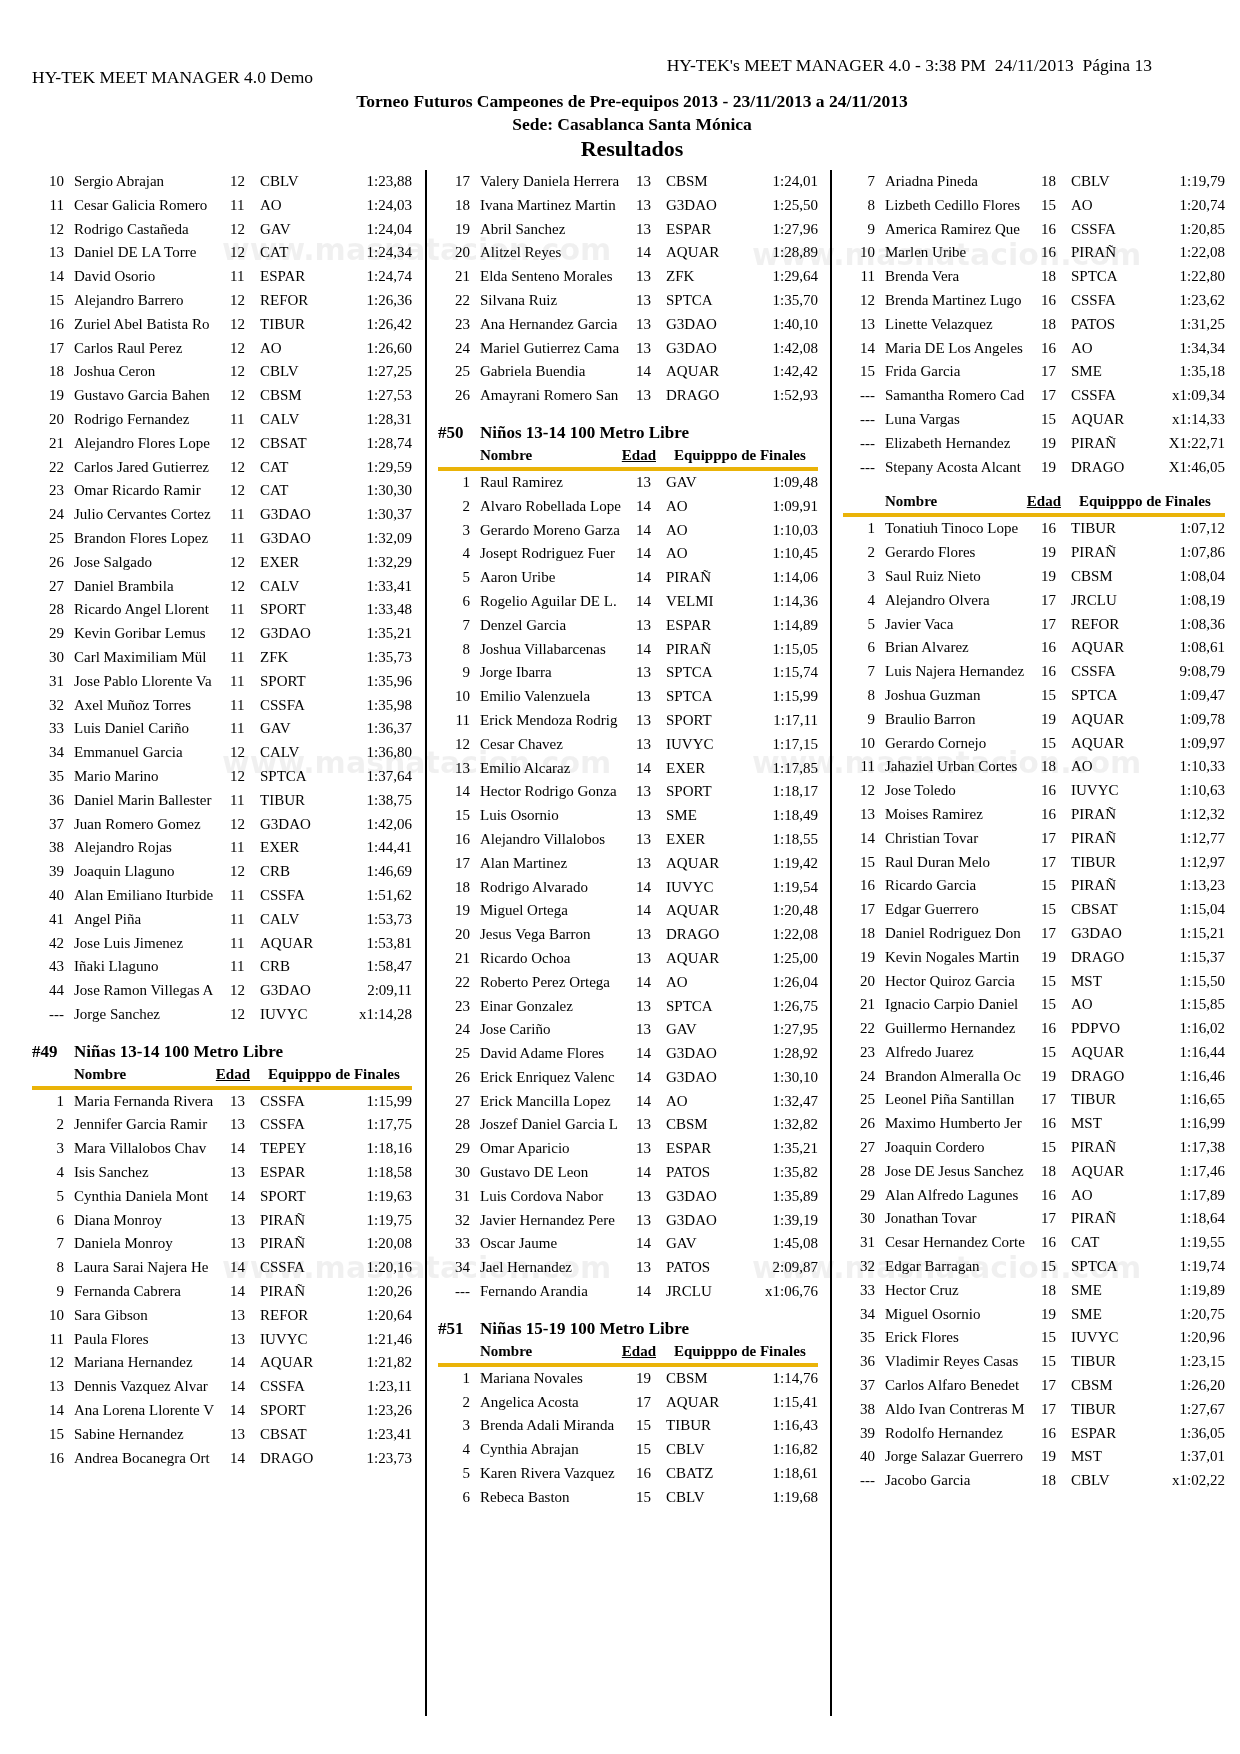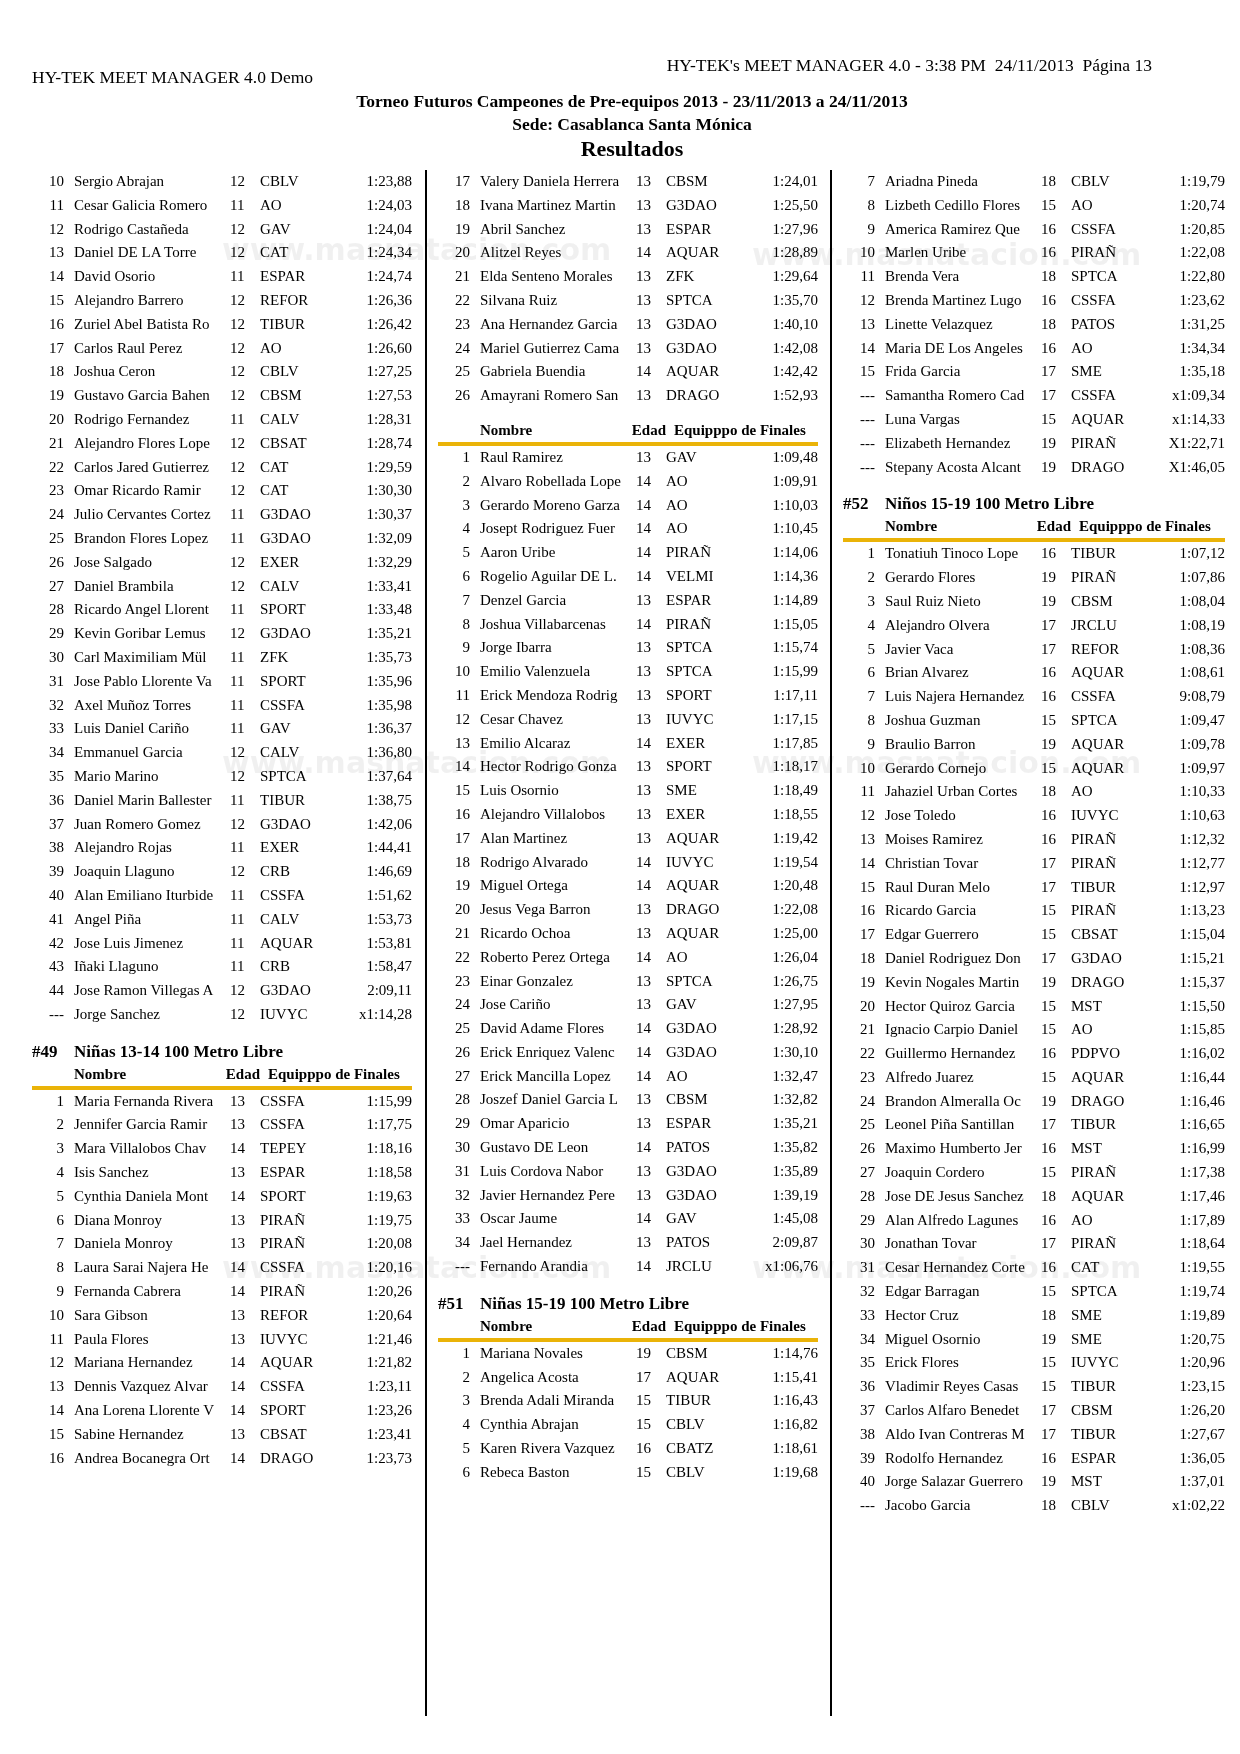--- a/index.html
+++ b/index.html
@@ -24,21 +24,21 @@
   .tm { left: 228px; }
   .ti { right: 0; text-align: right; }
   .ev-title { font-weight: bold; font-size: 17px; height: 25px; line-height: 25px; white-space: nowrap; position: relative; }
   .ev-title .num { position: absolute; left: 0; }
   .ev-title .nm2 { position: absolute; left: 42px; }
   .ev-title.cont { font-size: 15px; }
   .ev-title.cont .nm2 { left: 32px; }
   .colhead { position: relative; height: 22px; font-weight: bold; font-size: 15px; line-height: 20px; border-bottom: 4px solid #eab308; white-space: nowrap; }
   .colhead span { position: absolute; top: 0; }
   .colhead .h-nm { left: 42px; }
-  .colhead .h-ag { left: 164px; width: 64px; text-align: right; }
+  .colhead .h-ag { left: 154px; width: 64px; text-align: right; text-decoration: underline; }
   .colhead .h-tm { left: 236px; }
   .gap { height: 12px; }
   .watermark { position: absolute; font-family: "DejaVu Sans", sans-serif; font-weight: bold; font-size: 30px; color: rgba(0,0,0,0.06); white-space: nowrap; pointer-events: none; margin-left: 42px; }
 </style>
 </head>
 <body>
 
 <div class="hdr-left">HY-TEK MEET MANAGER 4.0 Demo</div>
 <div class="hdr-right">HY-TEK's MEET MANAGER 4.0 - 3:38 PM  24/11/2013  Página 13</div>
 <div class="title t1">Torneo Futuros Campeones de Pre-equipos 2013 - 23/11/2013 a 24/11/2013</div>
@@ -496,20 +496,24 @@
       <span class="ti">1:42,42</span>
     </div>
     <div class="row">
       <span class="rk">26</span>
       <span class="nm">Amayrani Romero San</span>
       <span class="ag">13</span>
       <span class="tm">DRAGO</span>
       <span class="ti">1:52,93</span>
     </div>
     <div class="gap"></div>
+    <div class="ev-title">
+      <span class="num">#50</span>
+      <span class="nm2">Niños 13-14 100 Metro Libre</span>
+    </div>
     <div class="colhead">
       <span class="h-nm">Nombre</span>
       <span class="h-ag">Edad</span>
       <span class="h-tm">Equipppo de Finales</span>
     </div>
     <div class="row">
       <span class="rk">1</span>
       <span class="nm">Raul Ramirez</span>
       <span class="ag">13</span>
       <span class="tm">GAV</span>
@@ -892,24 +896,20 @@
       <span class="ti">X1:22,71</span>
     </div>
     <div class="row">
       <span class="rk">---</span>
       <span class="nm">Stepany Acosta Alcant</span>
       <span class="ag">19</span>
       <span class="tm">DRAGO</span>
       <span class="ti">X1:46,05</span>
     </div>
     <div class="gap"></div>
-    <div class="ev-title">
-      <span class="num">#52</span>
-      <span class="nm2">Niños 15-19 100 Metro Libre</span>
-    </div>
     <div class="colhead">
       <span class="h-nm">Nombre</span>
       <span class="h-ag">Edad</span>
       <span class="h-tm">Equipppo de Finales</span>
     </div>
     <div class="row">
       <span class="rk">1</span>
       <span class="nm">Tonatiuh Tinoco Lope</span>
       <span class="ag">16</span>
       <span class="tm">TIBUR</span>

